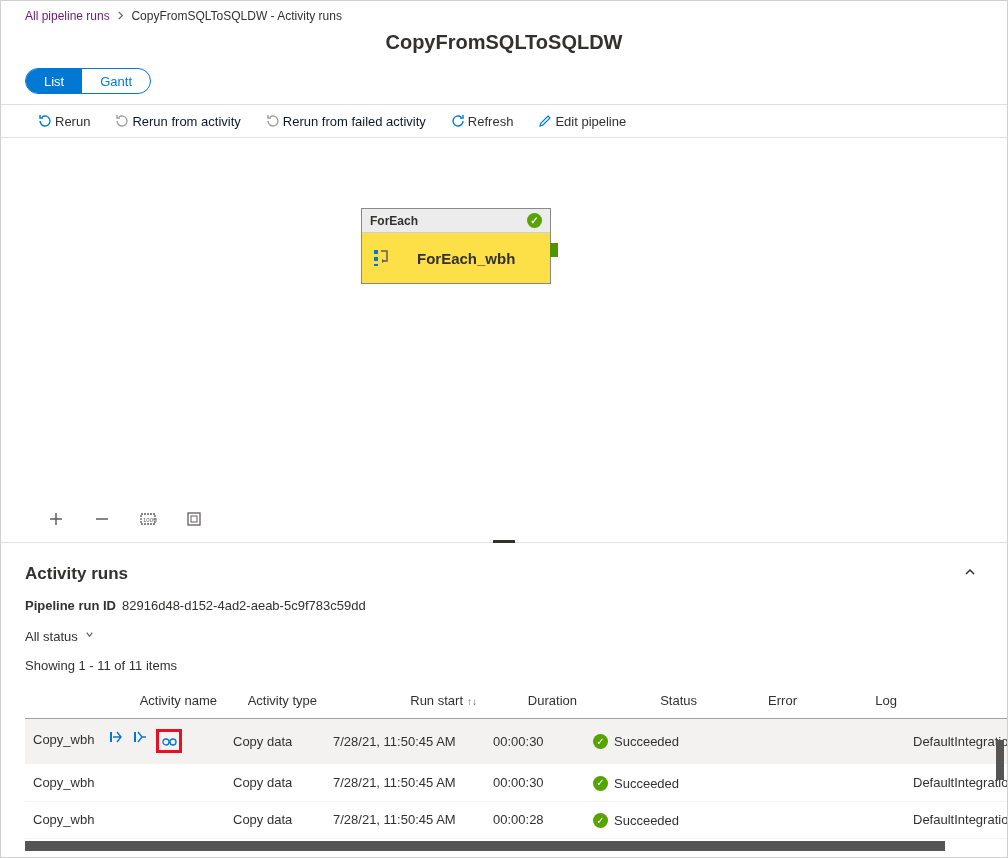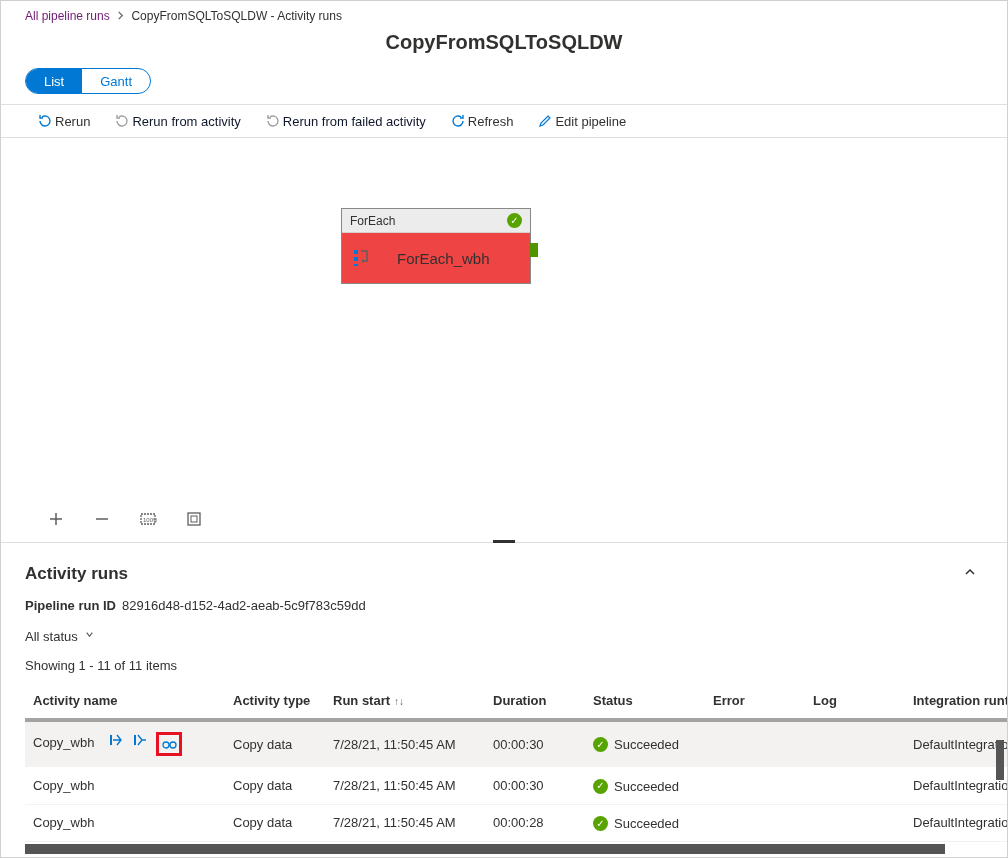--- a/index.html
+++ b/index.html
@@ -60,24 +60,25 @@
   }
   .tool-btn.disabled { color: #0f172a; cursor: default; }
   .tool-btn svg { width: 16px; height: 16px; }
   .canvas {
     height: 405px;
     position: relative;
     border-bottom: 1px solid #e1dfdd;
   }
   .activity-node {
     position: absolute;
-    left: 340px; top: 70px;
+    left: 360px; top: 70px;
     width: 190px;
     border: 1px solid #8a8886;
-    background: #ef4444;
+    background: #fde047;
+    font-weight: bold;
   }
   .activity-node .hdr {
     background: #ececec;
     padding: 4px 8px;
     font-size: 12px;
     display: flex;
     justify-content: space-between;
     align-items: center;
     border-bottom: 1px solid #d2d0ce;
   }
@@ -151,24 +152,24 @@
     font-size: 13px;
     color: #323130;
   }
   .table-wrap { padding: 0 12px 0 24px; overflow-x: auto; }
   table {
     border-collapse: collapse;
     width: 1100px;
     font-size: 13px;
   }
   th {
-    text-align: left;
-    font-weight: 700;
+    text-align: right;
+    font-weight: 400;
     padding: 10px 8px;
-    border-bottom: 4px solid #a3a3a3;
+    border-bottom: 1px solid #a3a3a3;
     white-space: nowrap;
   }
   th .sort { font-size: 10px; color: #605e5c; margin-left: 4px; }
   td {
     padding: 10px 8px;
     border-bottom: 1px solid #f3f2f1;
     white-space: nowrap;
   }
   tr.row:hover, tr.row.sel {
     background: #f3f2f1;

